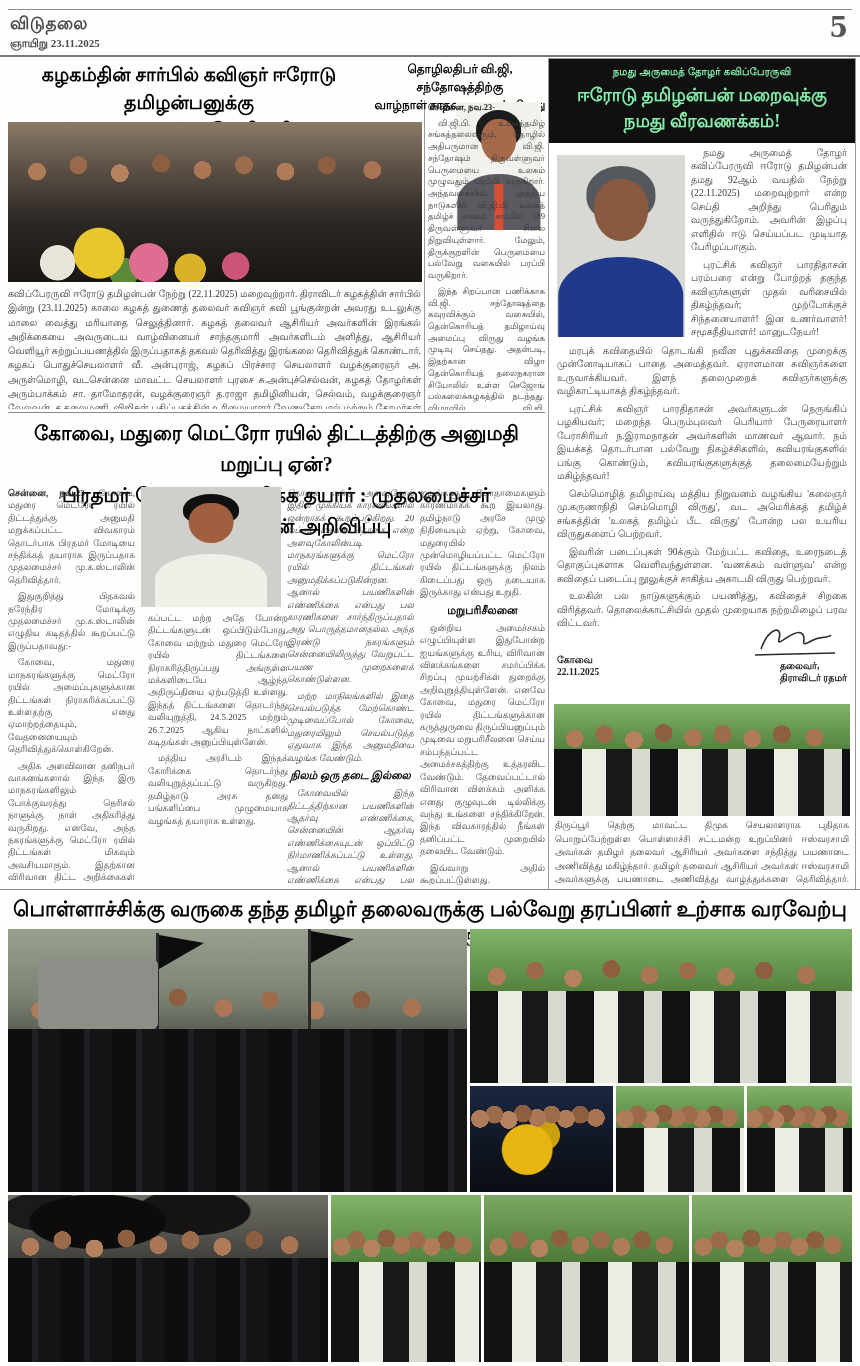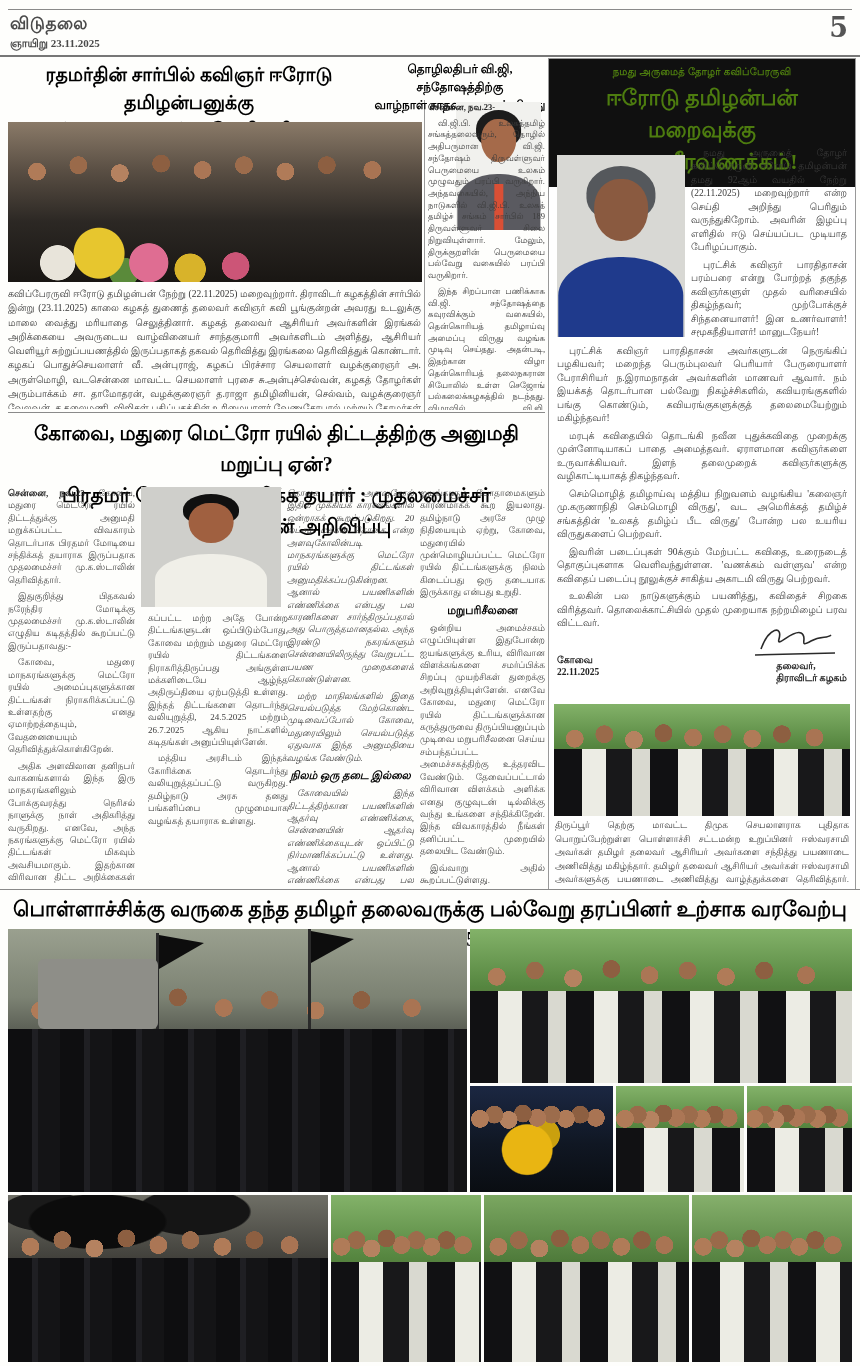--- a/index.html
+++ b/index.html
@@ -19,23 +19,23 @@
   .hl-metro{font-size:20px;line-height:1.55;}
   .hl-pollachi{font-size:21px;}
   
   .bodytxt{font-size:9px;line-height:1.38;text-align:justify;color:#3c3c3c;overflow:hidden;}
   .bodytxt p{margin:0 0 4px 0;text-indent:10px;}
   .cap{font-size:9.5px;line-height:1.5;text-align:justify;color:#333;overflow:hidden;}
   .dateline{font-weight:bold;color:#222;}
   .subhead{font-weight:bold;color:#000;text-align:center;font-size:11px;margin:4px 0;}
   
   .obit-box{position:absolute;border:1px solid #999;background:#fff;}
-  .obit-banner{background:#101010;color:#4d7c0f;text-align:center;padding:7px 6px 9px 6px;}
+  .obit-banner{background:#101010;color:#86efac;text-align:center;padding:7px 6px 9px 6px;}
   .obit-kicker{font-size:10px;font-weight:bold;letter-spacing:.3px;}
-  .obit-hl{font-size:22px;font-weight:bold;line-height:1.45;margin-top:3px;}
+  .obit-hl{font-size:18px;font-weight:bold;line-height:1.45;margin-top:3px;}
   .obit-body{font-size:9.5px;line-height:1.42;text-align:justify;color:#3a3a3a;overflow:hidden;}
   .obit-body p{margin:0 0 4px 0;text-indent:12px;}
   .sign-row{position:absolute;font-size:9.5px;font-weight:bold;color:#222;}
   
   .ph{position:absolute;overflow:hidden;background:#777;}
   .ph-funeral{background:
     radial-gradient(circle 26px at 22% 82%, #e7c62e 96%, transparent 100%),
     radial-gradient(circle 20px at 34% 88%, #df6d92 96%, transparent 100%),
     radial-gradient(circle 18px at 12% 88%, #e8e4da 96%, transparent 100%),
     radial-gradient(circle 16px at 44% 92%, #d8b32a 96%, transparent 100%),
@@ -92,21 +92,21 @@
 
   <div class="rule-h" style="left:8px;top:9px;width:844px;"></div>
   <div class="abs" style="left:10px;top:14px;">
     <div class="mast-name">விடுதலை</div>
     <div class="mast-date">ஞாயிறு 23.11.2025</div>
   </div>
   <div class="abs page-num" style="right:12px;top:12px;">5</div>
   <div class="rule-h" style="left:0;top:55px;width:860px;height:2px;background:#777;"></div>
 
   <div class="abs hl hl-a1" style="left:8px;top:61px;width:362px;">
-    <div>ரதமர்தின் சார்பில் கவிஞர் ஈரோடு தமிழன்பனுக்கு</div>
+    <div>கழகம்தின் சார்பில் கவிஞர் ஈரோடு தமிழன்பனுக்கு</div>
     <div>மலர் மாலை வைத்து இறுதி மரியாதை</div>
   </div>
   <div class="ph ph-funeral heads" style="left:8px;top:122px;width:414px;height:160px;"></div>
   <div class="abs cap" style="left:8px;top:287px;width:413px;height:122px;">கவிப்பேரருவி ஈரோடு தமிழன்பன் நேற்று (22.11.2025) மறைவுற்றார். திராவிடர் கழகத்தின் சார்பில் இன்று (23.11.2025) காலை கழகத் துணைத் தலைவர் கவிஞர் கவி பூங்குன்றன் அவரது உடலுக்கு மாலை வைத்து மரியாதை செலுத்தினார். கழகத் தலைவர் ஆசிரியர் அவர்களின் இரங்கல் அறிக்கையை அவருடைய வாழ்வினையர் சாந்தகுமாரி அவர்களிடம் அளித்து, ஆசிரியர் வெளியூர் சுற்றுப்பயணத்தில் இருப்பதாகத் தகவல் தெரிவித்து இரங்கலை தெரிவித்துக் கொண்டார். கழகப் பொதுச்செயலாளர் வீ. அன்புராஜ், கழகப் பிரச்சார செயலாளர் வழக்குரைஞர் அ. அருள்மொழி, வடசென்னை மாவட்ட செயலாளர் புரசை சு.அன்புச்செல்வன், கழகத் தோழர்கள் அரும்பாக்கம் சா. தாமோதரன், வழக்குரைஞர் த.ராஜா தமிழினியன், செல்வம், வழக்குரைஞர் வேலவன், க.கலைமணி, விஜிகள் பதிப்பகத்தின் உரிமையாளர் வேணுகோபால் மற்றும் தோழர்கள் இறுதி மரியாதை செலுத்தினர்.</div>
 
   <div class="rule-v" style="left:424px;top:100px;height:312px;"></div>
 
   <div class="abs hl hl-vg" style="left:372px;top:60px;width:176px;">
     <div>தொழிலதிபர் வி.ஜி, சந்தோஷத்திற்கு</div>
     <div>வாழ்நாள் சாதனையாளர் விருது</div>
@@ -135,39 +135,39 @@
       <div class="p-hair" style="background:#55585c;"></div>
       <div class="p-head" style="background:#8a5a40;"></div>
       <div class="p-torso" style="background:#1f3a8c;"></div>
     </div>
     <div class="abs obit-body" style="left:142px;top:88px;width:156px;height:190px;">
       <p>நமது அருமைத் தோழர் கவிப்பேரருவி ஈரோடு தமிழன்பன் தமது 92ஆம் வயதில் நேற்று (22.11.2025) மறைவுற்றார் என்ற செய்தி அறிந்து பெரிதும் வருந்துகிறோம். அவரின் இழப்பு எளிதில் ஈடு செய்யப்பட முடியாத பேரிழப்பாகும்.</p>
       <p>புரட்சிக் கவிஞர் பாரதிதாசன் பரம்பரை என்று போற்றத் தகுந்த கவிஞர்களுள் முதல் வரிசையில் திகழ்ந்தவர்; முற்போக்குச் சிந்தனையாளர்! இன உணர்வாளர்! சமூகநீதியாளர்! மானுடநேயர்!</p>
 
     </div>
     <div class="abs obit-body" style="left:8px;top:286px;width:290px;height:290px;">
+      <p>மரபுக் கவிதையில் தொடங்கி நவீன புதுக்கவிதை முறைக்கு முன்னோடியாகப் பாதை அமைத்தவர். ஏராளமான கவிஞர்களை உருவாக்கியவர். இளந் தலைமுறைக் கவிஞர்களுக்கு வழிகாட்டியாகத் திகழ்ந்தவர்.</p>
       <p>புரட்சிக் கவிஞர் பாரதிதாசன் அவர்களுடன் நெருங்கிப் பழகியவர்; மறைந்த பெரும்புலவர் பெரியார் பேருரையாளர் பேராசிரியர் ந.இராமநாதன் அவர்களின் மாணவர் ஆவார். நம் இயக்கத் தொடர்பான பல்வேறு நிகழ்ச்சிகளில், கவியரங்குகளில் பங்கு கொண்டும், கவியரங்குகளுக்குத் தலைமையேற்றும் மகிழ்ந்தவர்!</p>
-      <p>மரபுக் கவிதையில் தொடங்கி நவீன புதுக்கவிதை முறைக்கு முன்னோடியாகப் பாதை அமைத்தவர். ஏராளமான கவிஞர்களை உருவாக்கியவர். இளந் தலைமுறைக் கவிஞர்களுக்கு வழிகாட்டியாகத் திகழ்ந்தவர்.</p>
       <p>செம்மொழித் தமிழாய்வு மத்திய நிறுவனம் வழங்கிய 'கலைஞர் மு.கருணாநிதி செம்மொழி விருது', வட அமெரிக்கத் தமிழ்ச் சங்கத்தின் 'உலகத் தமிழ்ப் பீட விருது' போன்ற பல உயரிய விருதுகளைப் பெற்றவர்.</p>
       <p>இவரின் படைப்புகள் 90க்கும் மேற்பட்ட கவிதை, உரைநடைத் தொகுப்புகளாக வெளிவந்துள்ளன. 'வணக்கம் வள்ளுவ' என்ற கவிதைப் படைப்பு நூலுக்குச் சாகித்ய அகாடமி விருது பெற்றவர்.</p>
       <p>உலகின் பல நாடுகளுக்கும் பயணித்து, கவிதைச் சிறகை விரித்தவர். தொலைக்காட்சியில் முதல் முறையாக நற்றமிழைப் பரவ விட்டவர்.</p>
       <p>சென்னை புதுக்கல்லூரியில் தமிழ்த்துறைப் பேராசிரியராகப் பணியாற்றிய கலைமாமணி ஈரோடு தமிழன்பன் அவர்களுக்கு சாந்தகுமாரி என்ற வாழ்வினையரும், பாப்லோ நெருடா (டாக்டர்) (சிலி நாட்டின் உலகப்புகழ் பெற்ற கவிஞரின் பெயர் இது), பாரதிதாசன் (டாக்டர்) ஆகிய இரு மகன்களும் உண்டு.</p>
 
     </div>
     <svg class="sig" style="left:200px;top:560px;" width="90" height="44" viewBox="0 0 90 44">
       <path d="M12 30 C 20 8, 34 6, 30 20 C 27 30, 44 10, 52 14 C 60 18, 48 30, 62 22 C 72 16, 78 20, 82 16" fill="none" stroke="#2a2a2a" stroke-width="1.6"></path>
       <line x1="6" y1="36" x2="86" y2="34" stroke="#2a2a2a" stroke-width="1.4"></line>
     </svg>
     <div class="sign-row" style="left:8px;top:596px;">
       <div>கோவை</div>
       <div>22.11.2025</div>
     </div>
     <div class="sign-row" style="right:8px;top:602px;">
       <div>தலைவர்,</div>
-      <div>திராவிடர் கழகம்</div>
+      <div>திராவிடர் ரதமர்</div>
     </div>
     <div class="ph ph-hall heads figures-mixed" style="left:5px;top:645px;width:296px;height:112px;"></div>
     <div class="abs cap" style="left:6px;top:760px;width:294px;height:66px;font-size:9px;">திருப்பூர் தெற்கு மாவட்ட திமுக செயலாளராக புதிதாக பொறுப்பேற்றுள்ள பொள்ளாச்சி சட்டமன்ற உறுப்பினர் ஈஸ்வரசாமி அவர்கள் தமிழர் தலைவர் ஆசிரியர் அவர்களை சந்தித்து பயணாடை அணிவித்து மகிழ்ந்தார். தமிழர் தலைவர் ஆசிரியர் அவர்கள் ஈஸ்வரசாமி அவர்களுக்கு பயணாடை அணிவித்து வாழ்த்துக்களை தெரிவித்தார். உடன்: மாநில ஒருங்கிணைப்பாளர் இரா. ஜெயக்குமார், தாராபுரம் மாவட்ட செயலாளர் வழக்குரைஞர் தம்பி பிரபாகரன்.</div>
   </div>
 
   <div class="rule-h" style="left:8px;top:412px;width:537px;"></div>
 
   <div class="abs hl hl-metro" style="left:8px;top:418px;width:537px;">
     <div>கோவை, மதுரை மெட்ரோ ரயில் திட்டத்திற்கு அனுமதி மறுப்பு ஏன்?</div>
     <div>பிரதமர் மோடியை சந்திக்க தயார் : முதலமைச்சர் மு.க.ஸ்டாலின் அறிவிப்பு</div>

